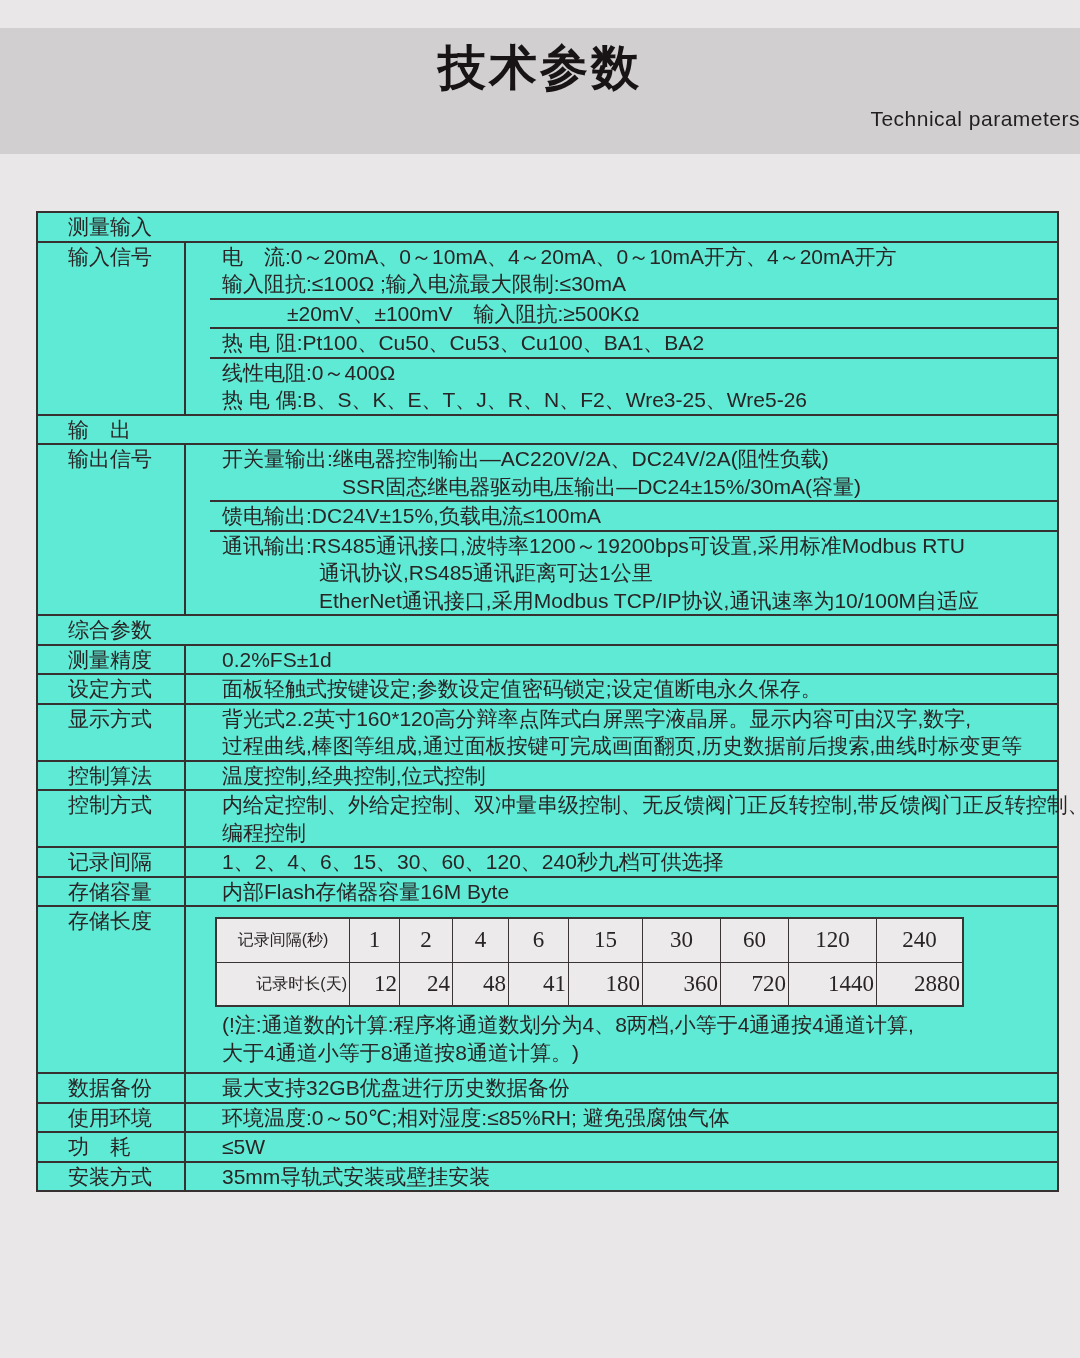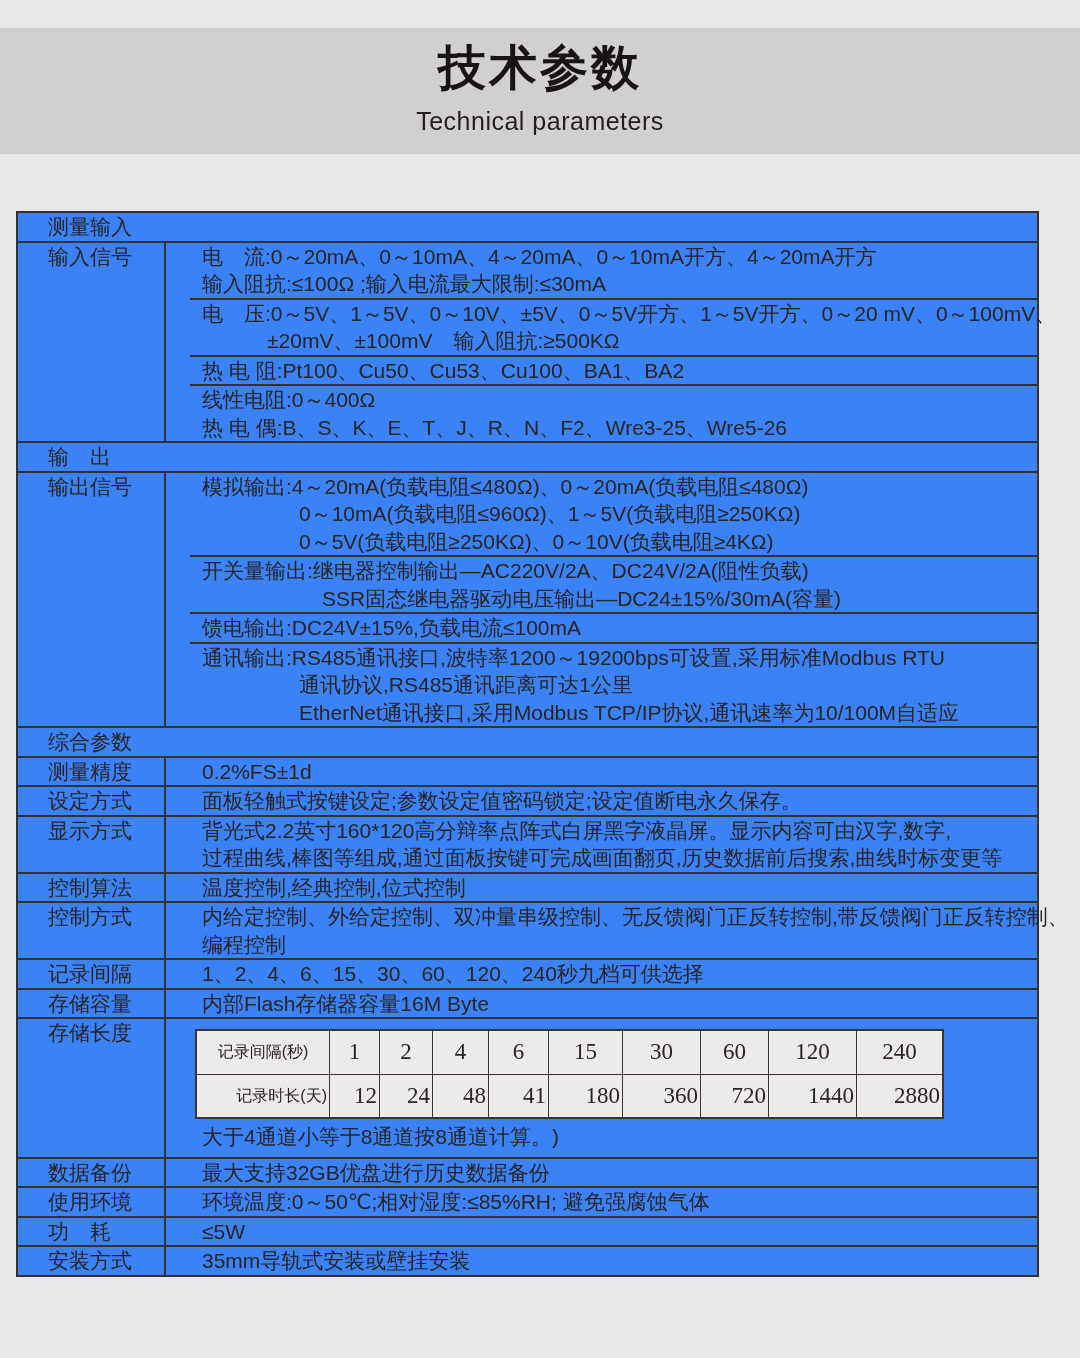--- a/index.html
+++ b/index.html
@@ -12,27 +12,27 @@
   .page { position:relative; width:1080px; height:1358px; overflow:hidden; background:#e9e7e7; }
 
   
   .band { position:absolute; top:28px; left:0; width:1080px; height:126px; background:#d1cfd0; }
   .title {
     position:absolute; top:36px; left:0; width:1080px;
     text-align:center; font-size:48px; font-weight:900; letter-spacing:3px; color:#181415;
   }
   .subtitle {
     position:absolute; top:107px; left:0; width:1080px;
-    text-align:center; font-size:25px; font-weight:500; color:#231f20; letter-spacing:0.5px;
+    text-align:right; font-size:21px; font-weight:500; color:#231f20; letter-spacing:0.5px;
   }
 
   
   .spec {
-    position:absolute; left:16px; top:211px; width:1023px;
-    border:2px solid #363031; background:#3b82f6;
+    position:absolute; left:36px; top:211px; width:1023px;
+    border:2px solid #363031; background:#5eead4;
     font-size:21px; font-weight:500;
   }
   .row { display:flex; }
   .bt2 { border-top:2px solid #363031;gap:24px; }
   .row.sec { padding-left:30px; }
   .lab {
     flex:none; width:148px; padding-left:30px;
     border-right:2px solid #363031;
     line-height:27.5px;
   }
@@ -79,45 +79,39 @@
     </div>
 
     <div class="row bt2">
       <div class="lab">输入信号</div>
       <div class="grp">
         <div class="sub">
           <div class="line">电　流:0～20mA、0～10mA、4～20mA、0～10mA开方、4～20mA开方</div>
           <div class="line">输入阻抗:≤100Ω ;输入电流最大限制:≤30mA</div>
         </div>
         <div class="sub">
-          <div class="line">电　压:0～5V、1～5V、0～10V、±5V、0～5V开方、1～5V开方、0～20 mV、0～100mV、</div>
           <div class="line ind1">±20mV、±100mV　输入阻抗:≥500KΩ</div>
         </div>
         <div class="sub">
           <div class="line">热 电 阻:Pt100、Cu50、Cu53、Cu100、BA1、BA2</div>
         </div>
         <div class="sub">
           <div class="line">线性电阻:0～400Ω</div>
           <div class="line">热 电 偶:B、S、K、E、T、J、R、N、F2、Wre3-25、Wre5-26</div>
         </div>
       </div>
     </div>
 
     <div class="row sec bt2">
       <div class="line" style="padding-left:0">输　出</div>
     </div>
 
     <div class="row bt2">
       <div class="lab">输出信号</div>
       <div class="grp">
-        <div class="sub">
-          <div class="line">模拟输出:4～20mA(负载电阻≤480Ω)、0～20mA(负载电阻≤480Ω)</div>
-          <div class="line ind2">0～10mA(负载电阻≤960Ω)、1～5V(负载电阻≥250KΩ)</div>
-          <div class="line ind2">0～5V(负载电阻≥250KΩ)、0～10V(负载电阻≥4KΩ)</div>
-        </div>
         <div class="sub">
           <div class="line">开关量输出:继电器控制输出—AC220V/2A、DC24V/2A(阻性负载)</div>
           <div class="line ind3">SSR固态继电器驱动电压输出—DC24±15%/30mA(容量)</div>
         </div>
         <div class="sub">
           <div class="line">馈电输出:DC24V±15%,负载电流≤100mA</div>
         </div>
         <div class="sub">
           <div class="line">通讯输出:RS485通讯接口,波特率1200～19200bps可设置,采用标准Modbus RTU</div>
           <div class="line ind2">通讯协议,RS485通讯距离可达1公里</div>
@@ -191,20 +185,21 @@
           <div class="mc mn bl btp">24</div>
           <div class="mc mn bl btp">48</div>
           <div class="mc mn bl btp">41</div>
           <div class="mc mn bl btp">180</div>
           <div class="mc mn bl btp">360</div>
           <div class="mc mn bl btp">720</div>
           <div class="mc mn bl btp">1440</div>
           <div class="mc mn bl btp">2880</div>
         </div>
         <div class="note">
+          <div class="line">(!注:通道数的计算:程序将通道数划分为4、8两档,小等于4通通按4通道计算,</div>
           <div class="line">大于4通道小等于8通道按8通道计算。)</div>
         </div>
       </div>
     </div>
 
     <div class="row bt2">
       <div class="lab">数据备份</div>
       <div class="val line">最大支持32GB优盘进行历史数据备份</div>
     </div>
 

